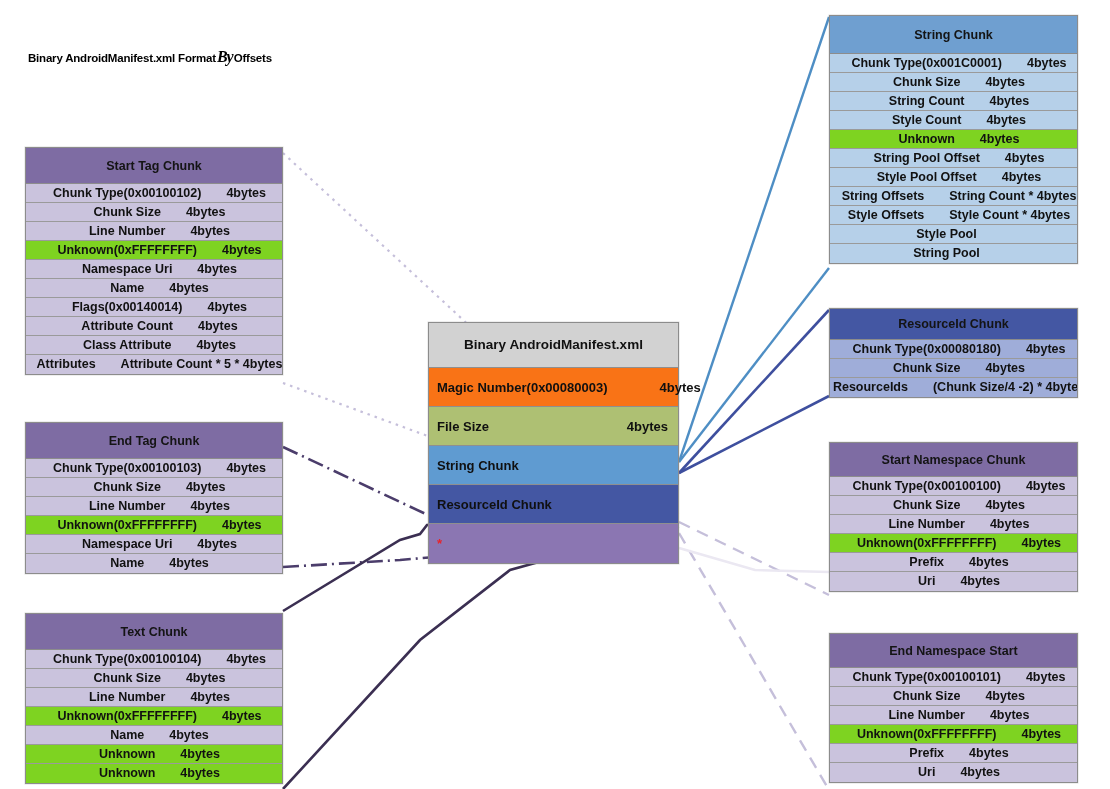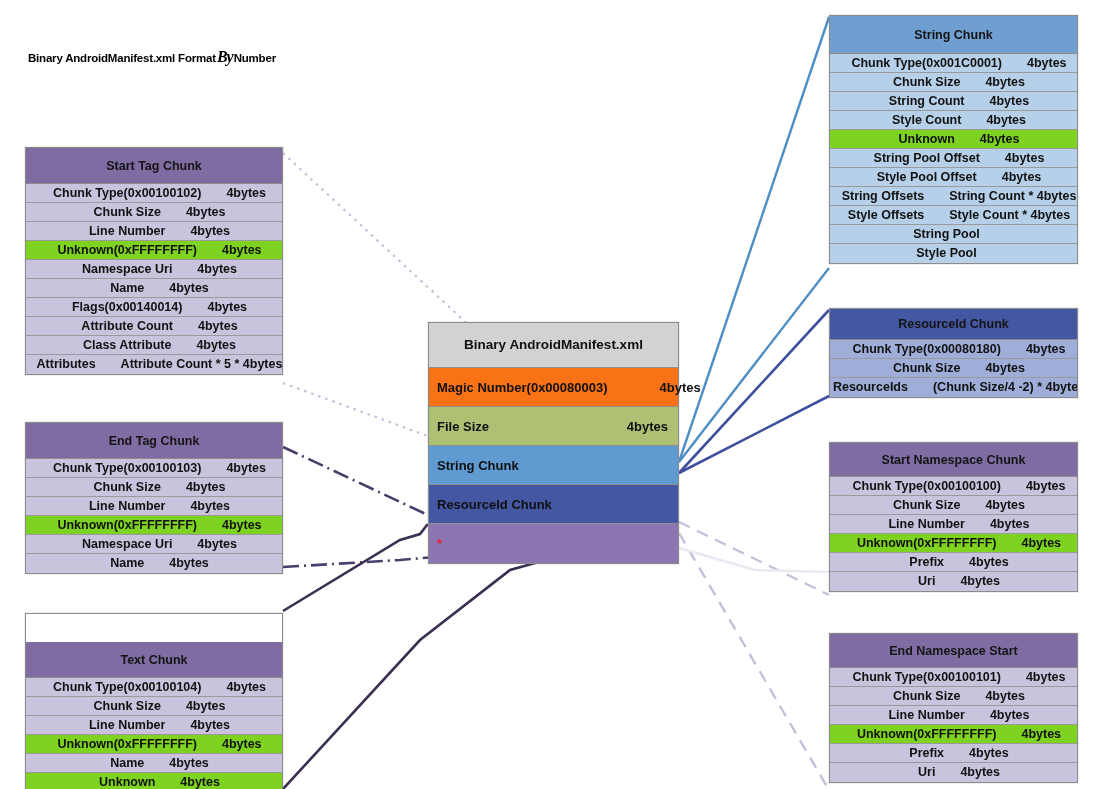--- a/index.html
+++ b/index.html
@@ -164,21 +164,21 @@
     <path d="M 283 383 L 679 528" stroke="#c5bfda" stroke-width="2.2" fill="none" stroke-dasharray="2.5 5"></path>
 
     <path d="M 283 447 L 430 516 L 679 540" stroke="#4b3d6b" stroke-width="2.6" fill="none" stroke-dasharray="16 5 2 5"></path>
     <path d="M 283 567 L 400 560 L 679 536" stroke="#4b3d6b" stroke-width="2.6" fill="none" stroke-dasharray="16 5 2 5"></path>
 
     <path d="M 283 611 L 400 540 L 420 534 L 427 525 L 679 513" stroke="#3b2f52" stroke-width="2.6" fill="none"></path>
     <path d="M 283 789 L 420 640 L 510 570 L 600 545 L 679 534" stroke="#3b2f52" stroke-width="2.6" fill="none"></path>
   </svg>
 
   <div class="diagram-title">
-    <span>Binary AndroidManifest.xml Format</span><span class="title-by">By</span><span>Number</span>
+    <span>Binary AndroidManifest.xml Format</span><span class="title-by">By</span><span>Offsets</span>
   </div>
 
   <div class="chunk-box" id="center-box" style="left:428px; top:322px; width:251px;">
     <div class="center-header">Binary AndroidManifest.xml</div>
     <div id="center-rows">
         <div class="center-row c-orange">
           <span>Magic Number(0x00080003)</span>
           <span class="row-size">4bytes</span>
         </div>
         <div class="center-row c-olive">
@@ -266,21 +266,21 @@
         <span class="row-label">Namespace Uri</span>
         <span class="row-size">4bytes</span>
       </div>
       <div class="chunk-row row-purple">
         <span class="row-label">Name</span>
         <span class="row-size">4bytes</span>
       </div>
     </div>
 
   <div class="chunk-box" style="left:25px; top:613px; width:258px;">
-      <div class="chunk-header hdr-purple" style="height: 36px; margin-top: 28px;">Text Chunk</div>
+      <div class="chunk-header hdr-purple" style="height: 36px;">Text Chunk</div>
       <div class="chunk-row row-purple">
         <span class="row-label">Chunk Type(0x00100104)</span>
         <span class="row-size">4bytes</span>
       </div>
       <div class="chunk-row row-purple">
         <span class="row-label">Chunk Size</span>
         <span class="row-size">4bytes</span>
       </div>
       <div class="chunk-row row-purple">
         <span class="row-label">Line Number</span>
@@ -336,25 +336,25 @@
       </div>
       <div class="chunk-row row-blue">
         <span class="row-label">String Offsets</span>
         <span class="row-size">String Count * 4bytes</span>
       </div>
       <div class="chunk-row row-blue">
         <span class="row-label">Style Offsets</span>
         <span class="row-size">Style Count * 4bytes</span>
       </div>
       <div class="chunk-row row-blue">
+        <span class="row-label">Style Pool</span>
+        <span class="row-size"></span>
+      </div>
+      <div class="chunk-row row-blue">
         <span class="row-label">String Pool</span>
-        <span class="row-size"></span>
-      </div>
-      <div class="chunk-row row-blue">
-        <span class="row-label">Style Pool</span>
         <span class="row-size"></span>
       </div>
     </div>
 
   <div class="chunk-box" style="left:829px; top:308px; width:249px;">
       <div class="chunk-header hdr-dblue" style="height: 31px;">ResourceId Chunk</div>
       <div class="chunk-row row-dblue">
         <span class="row-label">Chunk Type(0x00080180)</span>
         <span class="row-size">4bytes</span>
       </div>

